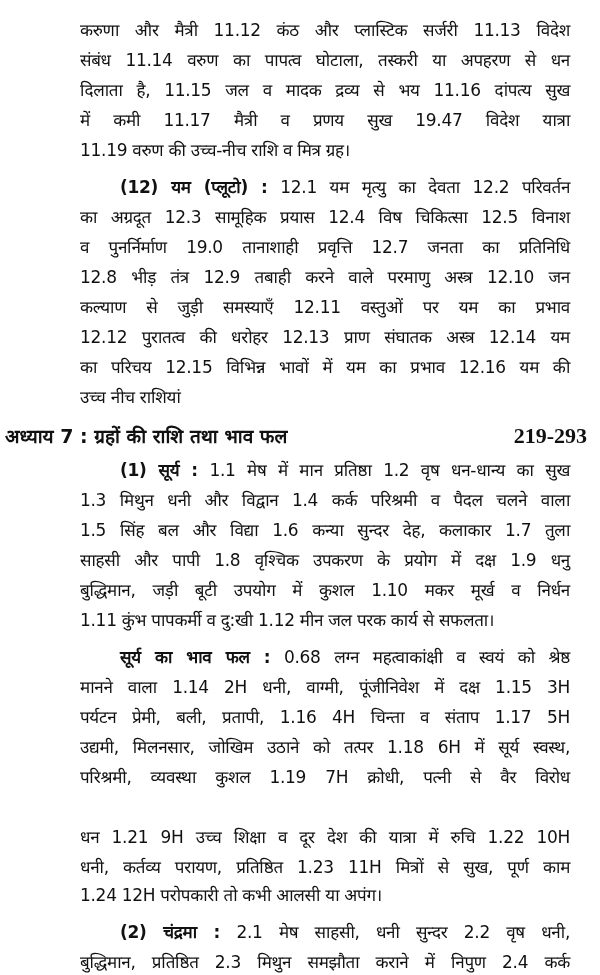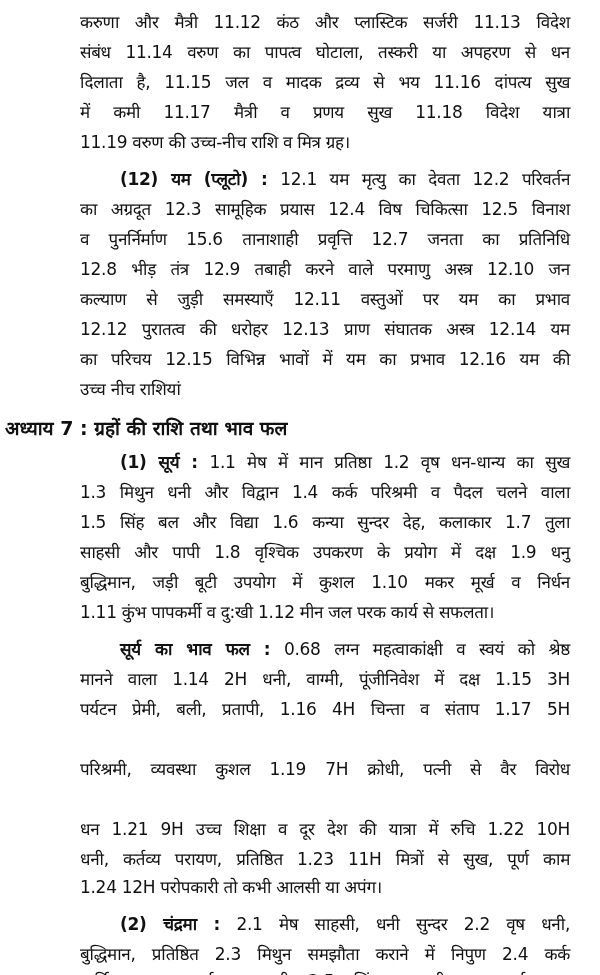--- a/index.html
+++ b/index.html
@@ -1,71 +1,73 @@
 <!DOCTYPE html>
 <html><head>
 <meta charset="utf-8">
 <style>
   html,body{margin:0;padding:0;background:#ffffff;}
   body{width:600px;height:975px;overflow:hidden;position:relative;
        font-family:"DejaVu Sans","Liberation Sans",sans-serif;color:#111;}
-  .page{position:absolute;left:0;top:4px;width:600px;height:952px;}
+  .page{position:absolute;left:0;top:12px;width:600px;height:952px;}
   .line{position:absolute;left:80px;width:490px;height:30px;line-height:30px;
         font-size:17px;white-space:nowrap;text-align:justify;text-align-last:justify;
         letter-spacing:-0.3px;}
   .line.last{text-align-last:left;}
   .b{font-weight:bold;margin-left:40px;}
   .chapter{position:absolute;left:5px;width:590px;height:34px;line-height:34px;
            font-size:19px;font-weight:bold;white-space:nowrap;}
   .chapter .pages{position:absolute;right:8px;top:0;
            font-family:"Liberation Serif","DejaVu Serif",serif;font-size:22px;}
 </style>
 </head>
 <body>
 
 <div class="page">
 
   <div class="line" style="top:3px">करुणा और मैत्री 11.12 कंठ और प्लास्टिक सर्जरी 11.13 विदेश</div>
   <div class="line" style="top:33px">संबंध 11.14 वरुण का पापत्व घोटाला, तस्करी या अपहरण से धन</div>
   <div class="line" style="top:63px">दिलाता है, 11.15 जल व मादक द्रव्य से भय 11.16 दांपत्य सुख</div>
-  <div class="line" style="top:93px">में कमी 11.17 मैत्री व प्रणय सुख 11.18 विदेश यात्रा</div>
+  <div class="line" style="top:93px">में कमी 11.17 मैत्री व प्रणय सुख 19.47 विदेश यात्रा</div>
   <div class="line last" style="top:123px">11.19 वरुण की उच्च-नीच राशि व मित्र ग्रह।</div>
 
   <div class="line" style="top:160px">
     <span class="b">(12) यम (प्लूटो) :</span>
     <span>12.1 यम मृत्यु का देवता 12.2 परिवर्तन</span>
   </div>
   <div class="line" style="top:190px">का अग्रदूत 12.3 सामूहिक प्रयास 12.4 विष चिकित्सा 12.5 विनाश</div>
-  <div class="line" style="top:220px">व पुनर्निर्माण 15.6 तानाशाही प्रवृत्ति 12.7 जनता का प्रतिनिधि</div>
+  <div class="line" style="top:220px">व पुनर्निर्माण 19.0 तानाशाही प्रवृत्ति 12.7 जनता का प्रतिनिधि</div>
   <div class="line" style="top:250px">12.8 भीड़ तंत्र 12.9 तबाही करने वाले परमाणु अस्त्र 12.10 जन</div>
   <div class="line" style="top:280px">कल्याण से जुड़ी समस्याएँ 12.11 वस्तुओं पर यम का प्रभाव</div>
   <div class="line" style="top:310px">12.12 पुरातत्व की धरोहर 12.13 प्राण संघातक अस्त्र 12.14 यम</div>
   <div class="line" style="top:340px">का परिचय 12.15 विभिन्न भावों में यम का प्रभाव 12.16 यम की</div>
   <div class="line last" style="top:370px">उच्च नीच राशियां</div>
 
   <div class="chapter" style="top:407px">
     <span>अध्याय 7 : ग्रहों की राशि तथा भाव फल</span>
+    <span class="pages">219-293</span>
   </div>
 
   <div class="line" style="top:443px">
     <span class="b">(1) सूर्य :</span>
     <span>1.1 मेष में मान प्रतिष्ठा 1.2 वृष धन-धान्य का सुख</span>
   </div>
   <div class="line" style="top:473px">1.3 मिथुन धनी और विद्वान 1.4 कर्क परिश्रमी व पैदल चलने वाला</div>
   <div class="line" style="top:503px">1.5 सिंह बल और विद्या 1.6 कन्या सुन्दर देह, कलाकार 1.7 तुला</div>
   <div class="line" style="top:533px">साहसी और पापी 1.8 वृश्चिक उपकरण के प्रयोग में दक्ष 1.9 धनु</div>
   <div class="line" style="top:563px">बुद्धिमान, जड़ी बूटी उपयोग में कुशल 1.10 मकर मूर्ख व निर्धन</div>
   <div class="line last" style="top:593px">1.11 कुंभ पापकर्मी व दु:खी 1.12 मीन जल परक कार्य से सफलता।</div>
 
   <div class="line" style="top:630px">
     <span class="b">सूर्य का भाव फल :</span>
     <span>0.68 लग्न महत्वाकांक्षी व स्वयं को श्रेष्ठ</span>
   </div>
   <div class="line" style="top:660px">मानने वाला 1.14  2H धनी, वाग्मी, पूंजीनिवेश में दक्ष 1.15 3H</div>
   <div class="line" style="top:690px">पर्यटन प्रेमी, बली, प्रतापी, 1.16 4H चिन्ता व संताप 1.17 5H</div>
+  <div class="line" style="top:720px">उद्यमी, मिलनसार, जोखिम उठाने को तत्पर 1.18 6H में सूर्य स्वस्थ,</div>
   <div class="line" style="top:750px">परिश्रमी, व्यवस्था कुशल 1.19 7H क्रोधी, पत्नी से वैर विरोध</div>
   <div class="line" style="top:810px">धन 1.21 9H उच्च शिक्षा व दूर देश की यात्रा में रुचि 1.22 10H</div>
   <div class="line" style="top:840px">धनी, कर्तव्य परायण, प्रतिष्ठित 1.23 11H मित्रों से सुख, पूर्ण काम</div>
   <div class="line last" style="top:868px">1.24 12H परोपकारी तो कभी आलसी या अपंग।</div>
 
   <div class="line" style="top:905px">
     <span class="b">(2) चंद्रमा :</span>
     <span>2.1 मेष साहसी, धनी सुन्दर 2.2 वृष धनी,</span>
   </div>
   <div class="line" style="top:935px">बुद्धिमान, प्रतिष्ठित 2.3 मिथुन समझौता कराने में निपुण 2.4 कर्क</div>

